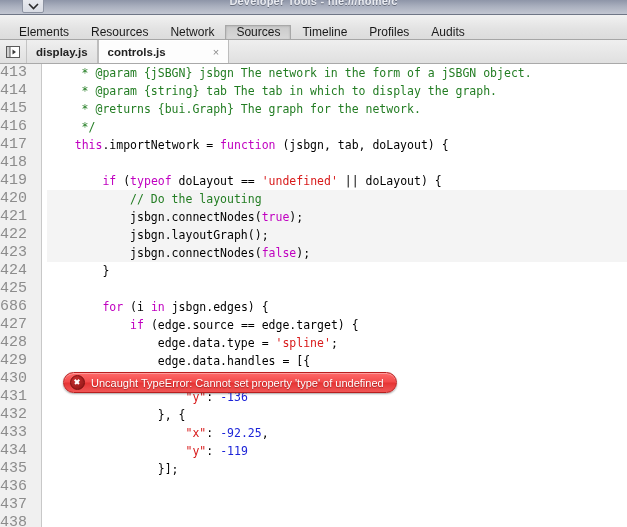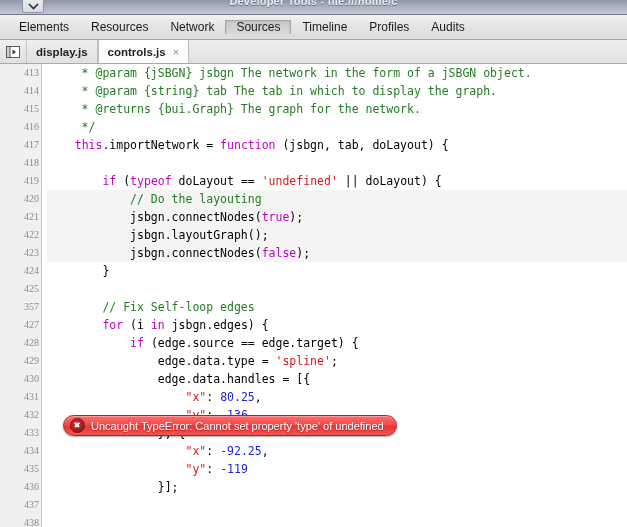--- a/index.html
+++ b/index.html
@@ -49,21 +49,21 @@
     justify-content: center;
   }
   .win-btn svg { display:block; margin-bottom: 2px; }
 
   
   .toolbar {
     height: 25px;
     background: linear-gradient(to bottom,#f2f2f2 0%, #e3e3e3 55%, #dcdcdc 100%);
     border-bottom: 1px solid #a6a6a6;
     display: flex;
-    align-items: center;
+    align-items: flex-end;
     padding-left: 8px;
     box-sizing: border-box;
   }
   .tb-item {
     display: flex;
     align-items: center;
     padding: 0 10px;
     font-size: 12px;
     color: #1a1a1a;
     white-space: nowrap;
@@ -102,20 +102,21 @@
     font-weight: bold;
     color: #222;
     white-space: nowrap;
     border-right: 1px solid #bdbdbd;
   }
   .file-tab.selected {
     background: #fdfdfd;
     border-left: 1px solid #bdbdbd;
     border-right: 1px solid #bdbdbd;
     box-shadow: inset 0 1px 0 #ffffff;
+    gap: 40px;
   }
   .tab-close {
     margin-left: 7px;
     font-size: 11px;
     font-weight: normal;
     color: #8a8a8a;
   }
 
   
   .editor {
@@ -128,24 +129,24 @@
     position: absolute;
     left: 0; top: 0; bottom: 0;
     width: 42px;
     background: #f0f0f0;
     border-right: 1px solid #c8c8c8;
     box-sizing: border-box;
   }
   .gutter .ln {
     height: 18px;
     line-height: 18px;
-    padding-right: 2px;
+    padding-right: 17px;
     text-align: right;
-    font-family: Liberation Serif, serif;
-    font-size: 10px;
+    font-family: Liberation Mono, monospace;
+    font-size: 15px;
     color: #8c8c8c;
     box-sizing: border-box;
   }
   .code {
     position: absolute;
     left: 43px; top: 0; right: 0; bottom: 0;
     padding-left: 4px;
     font-family: "DejaVu Sans Mono", monospace;
     font-size: 11.5px;
     box-sizing: border-box;
@@ -171,21 +172,20 @@
     top: 308px;
     height: 21px;
     display: flex;
     align-items: center;
     padding: 0 12px 0 6px;
     border-radius: 11px;
     background: linear-gradient(to bottom,#ff6a6a 0%, #f24a4a 48%, #e63434 52%, #f05555 100%);
     border: 1px solid #b81f1f;
     box-shadow: 0 1px 2px rgba(0,0,0,.35), inset 0 1px 0 rgba(255,255,255,.35);
     box-sizing: border-box;
-    margin-top: 43px;
   }
   .err-icon {
     width: 13px; height: 13px;
     border-radius: 50%;
     background: radial-gradient(circle at 35% 30%, #c93030, #8c1414);
     border: 1px solid #7d1010;
     margin-right: 6px;
     flex: 0 0 auto;
     position: relative;
   }
@@ -253,21 +253,21 @@
       <div class="ln">416</div>
       <div class="ln">417</div>
       <div class="ln">418</div>
       <div class="ln">419</div>
       <div class="ln">420</div>
       <div class="ln">421</div>
       <div class="ln">422</div>
       <div class="ln">423</div>
       <div class="ln">424</div>
       <div class="ln">425</div>
-      <div class="ln">357</div>
+      <div class="ln">686</div>
       <div class="ln">427</div>
       <div class="ln">428</div>
       <div class="ln">429</div>
       <div class="ln">430</div>
       <div class="ln">431</div>
       <div class="ln">432</div>
       <div class="ln">433</div>
       <div class="ln">434</div>
       <div class="ln">435</div>
       <div class="ln">436</div>
@@ -281,21 +281,20 @@
       <div class="row"><span class="c-com">     */</span></div>
       <div class="row"><span class="c-pln">    </span><span class="c-key">this</span><span class="c-pln">.importNetwork = </span><span class="c-key">function</span><span class="c-pln"> (jsbgn, tab, doLayout) {</span></div>
       <div class="row"><span class="c-pln"></span></div>
       <div class="row"><span class="c-pln">        </span><span class="c-key">if</span><span class="c-pln"> (</span><span class="c-key">typeof</span><span class="c-pln"> doLayout == </span><span class="c-str">'undefined'</span><span class="c-pln"> || doLayout) {</span></div>
       <div class="row blk"><span class="c-com">            // Do the layouting</span></div>
       <div class="row blk"><span class="c-pln">            jsbgn.connectNodes(</span><span class="c-key">true</span><span class="c-pln">);</span></div>
       <div class="row blk"><span class="c-pln">            jsbgn.layoutGraph();</span></div>
       <div class="row blk"><span class="c-pln">            jsbgn.connectNodes(</span><span class="c-key">false</span><span class="c-pln">);</span></div>
       <div class="row"><span class="c-pln">        }</span></div>
       <div class="row"><span class="c-pln"></span></div>
-      <div class="row"><span class="c-com">        // Fix Self-loop edges</span></div>
       <div class="row"><span class="c-pln">        </span><span class="c-key">for</span><span class="c-pln"> (i </span><span class="c-key">in</span><span class="c-pln"> jsbgn.edges) {</span></div>
       <div class="row"><span class="c-pln">            </span><span class="c-key">if</span><span class="c-pln"> (edge.source == edge.target) {</span></div>
       <div class="row"><span class="c-pln">                edge.data.type = </span><span class="c-str">'spline'</span><span class="c-pln">;</span></div>
       <div class="row"><span class="c-pln">                edge.data.handles = [{</span></div>
       <div class="row"><span class="c-pln">                    </span><span class="c-str">"x"</span><span class="c-pln">: </span><span class="c-num">80.25</span><span class="c-pln">,</span></div>
       <div class="row"><span class="c-pln">                    </span><span class="c-str">"y"</span><span class="c-pln">: </span><span class="c-num">-136</span></div>
       <div class="row"><span class="c-pln">                }, {</span></div>
       <div class="row"><span class="c-pln">                    </span><span class="c-str">"x"</span><span class="c-pln">: </span><span class="c-num">-92.25</span><span class="c-pln">,</span></div>
       <div class="row"><span class="c-pln">                    </span><span class="c-str">"y"</span><span class="c-pln">: </span><span class="c-num">-119</span></div>
       <div class="row"><span class="c-pln">                }];</span></div>

